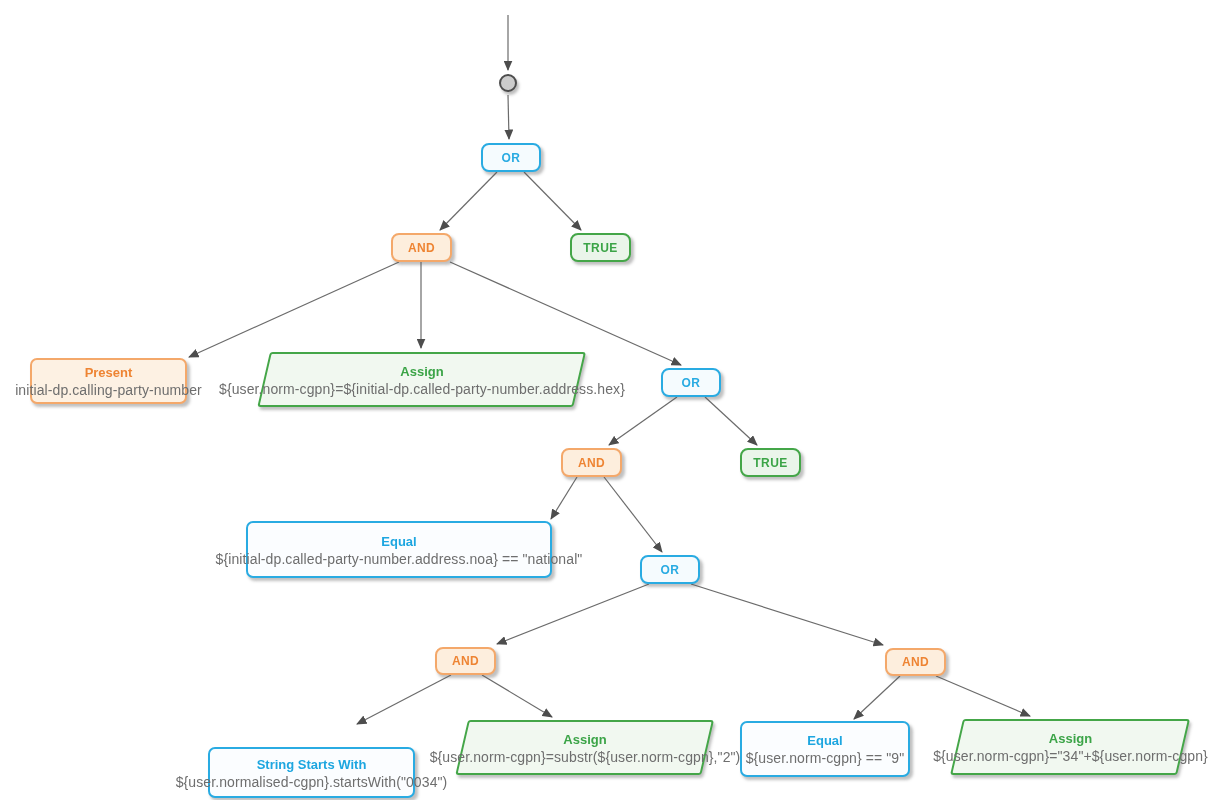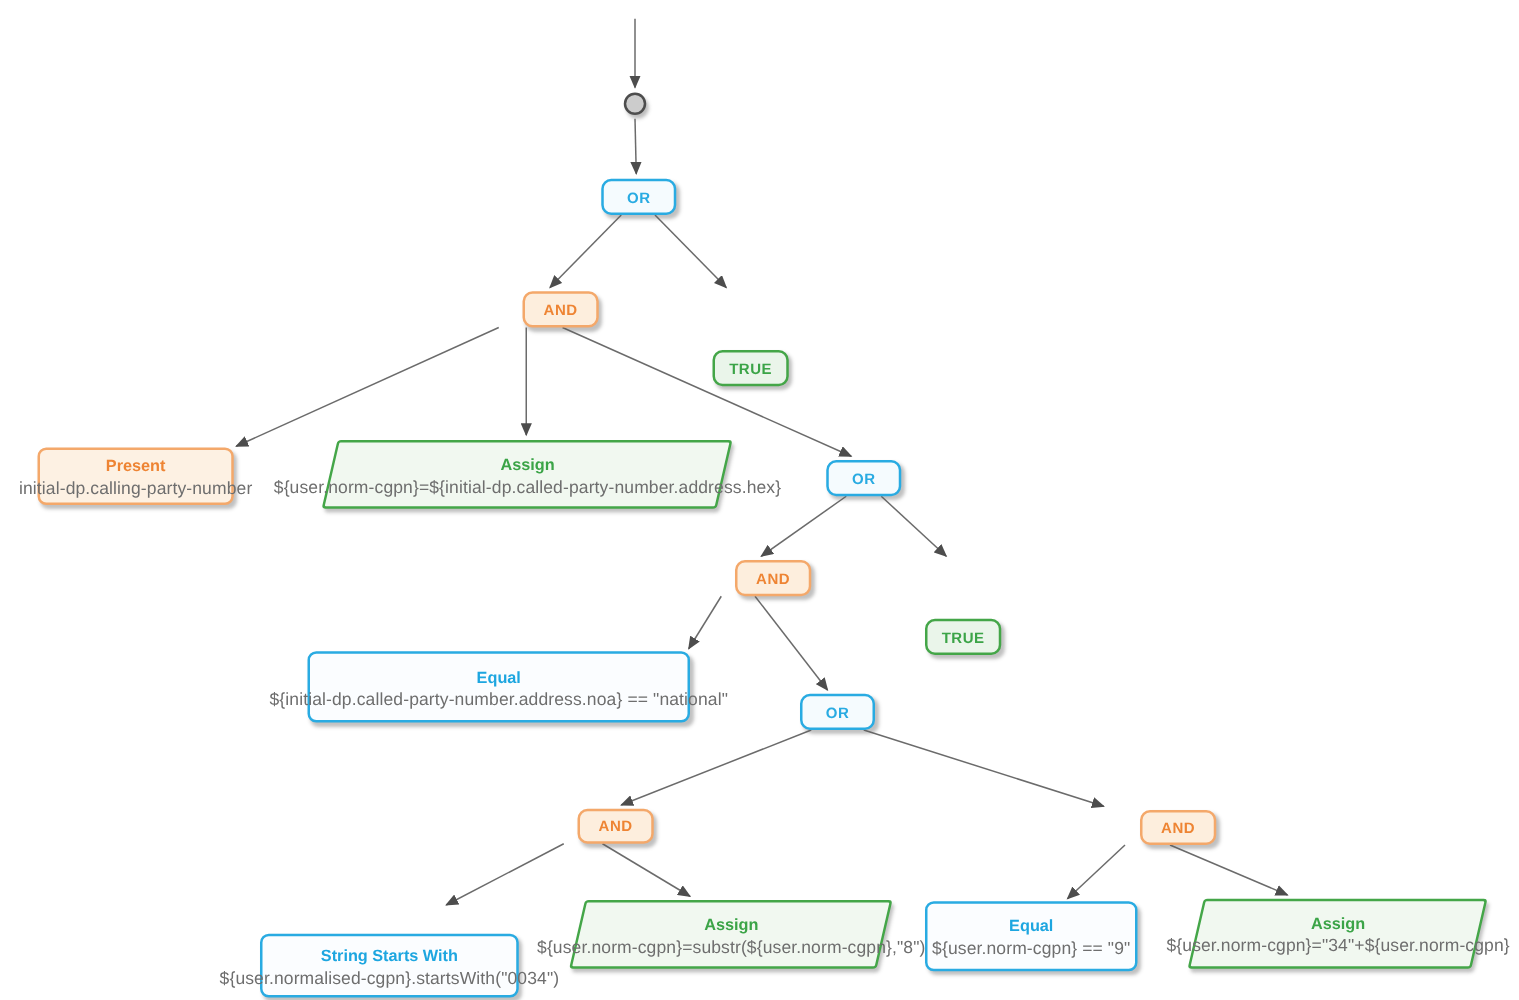--- a/index.html
+++ b/index.html
@@ -20,22 +20,22 @@
   }
 
   
   .op {
     display:flex; align-items:center; justify-content:center;
     border-radius:8px; border:2px solid; background:#fff;
     box-shadow:2.5px 3px 3px rgba(90,90,90,.38);
     font-weight:bold; font-size:12px; letter-spacing:.4px;
   }
   .op-cyan   { border-color:var(--or-border,#29abe2);   background:var(--or-fill,#f5fbfe);   color:var(--or-text,#29abe2); }
-  .op-orange { border-color:var(--and-border,#f4a86a);  background:var(--and-fill,#fdeedd);  color:var(--and-text,#ee8433);margin-left:27px; }
-  .op-green  { border-color:var(--true-border,#44a648); background:var(--true-fill,#eaf5ea); color:var(--true-text,#3ba447);margin-top:47px; }
+  .op-orange { border-color:var(--and-border,#f4a86a);  background:var(--and-fill,#fdeedd);  color:var(--and-text,#ee8433); }
+  .op-green  { border-color:var(--true-border,#44a648); background:var(--true-fill,#eaf5ea); color:var(--true-text,#3ba447); }
 
   
   .leaf {
     display:flex; flex-direction:column; align-items:center; justify-content:center;
     gap:4px; border-radius:7px; border:2px solid;
     box-shadow:2.5px 3px 3px rgba(90,90,90,.38); text-align:center;
   }
   .leaf-cyan   { border-color:var(--condition-border,#29abe2); background:var(--condition-fill,#fbfdff); }
   .leaf-orange { border-color:var(--present-border,#f4a86a);   background:var(--present-fill,#fdf1e3); }
   .leaf-title  { font-size:13px; font-weight:bold; line-height:14px; white-space:nowrap; }
@@ -158,21 +158,21 @@
     <div class="para-content">
       <div class="leaf-title t-green">Assign</div>
       <div class="leaf-code">${user.norm-cgpn}=${initial-dp.called-party-number.address.hex}</div>
     </div>
   </div>
 
   <div class="node para" style="left:468px; top:720px; width:246px; height:55px;">
     <div class="para-bg"></div>
     <div class="para-content">
       <div class="leaf-title t-green">Assign</div>
-      <div class="leaf-code">${user.norm-cgpn}=substr(${user.norm-cgpn},"8")</div>
+      <div class="leaf-code">${user.norm-cgpn}=substr(${user.norm-cgpn},"2")</div>
     </div>
   </div>
 
   <div class="node para" style="left:963px; top:719px; width:227px; height:56px;">
     <div class="para-bg"></div>
     <div class="para-content">
       <div class="leaf-title t-green">Assign</div>
       <div class="leaf-code">${user.norm-cgpn}="34"+${user.norm-cgpn}</div>
     </div>
   </div>

